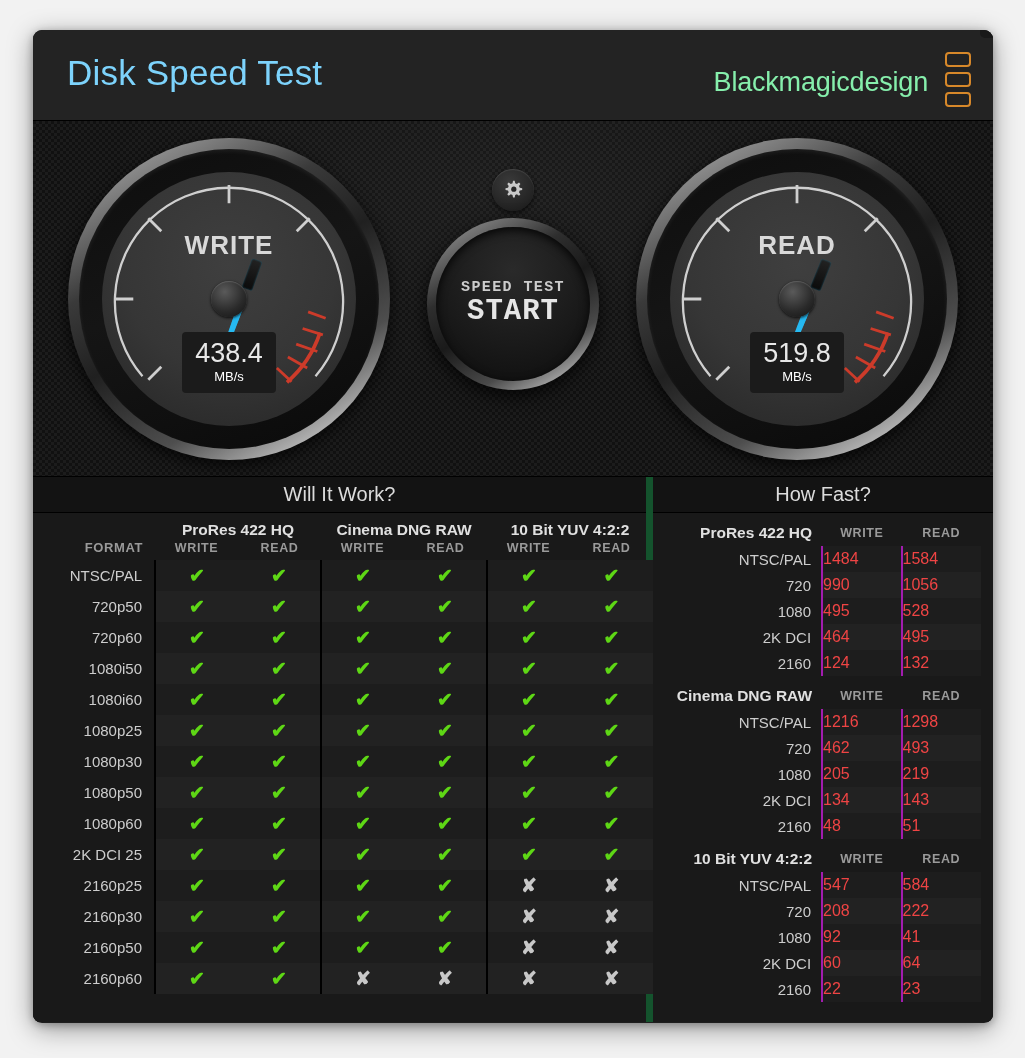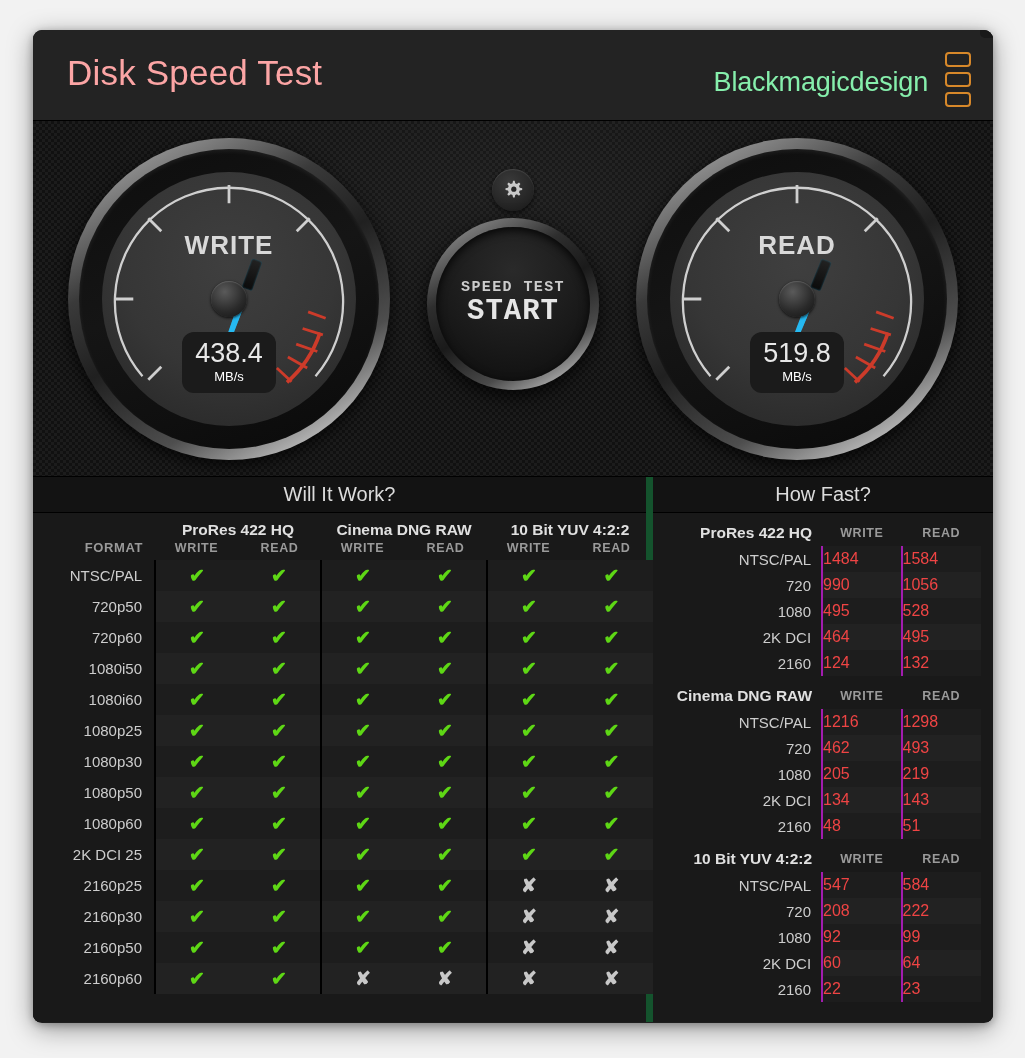--- a/index.html
+++ b/index.html
@@ -30,21 +30,21 @@
     height: 91px;
     background: #232323;
     border-bottom: 1px solid #000;
   }
   #app-title {
     position: absolute;
     left: 34px;
     top: 23px;
     font-size: 35px;
     font-weight: 300;
-    color: #fca5a5;
+    color: #7dd3fc;
     letter-spacing: 0.2px;
   }
   #brand {
     position: absolute;
     right: 65px;
     top: 37px;
     font-size: 27px;
     font-weight: 400;
     color: #86efac;
     letter-spacing: -0.2px;
@@ -191,21 +191,21 @@
   }
 
   .readout {
     position: absolute;
     left: 50%;
     top: 160px;
     width: 94px;
     margin-left: -47px;
     padding: 7px 4px 9px;
     background: #1b1b1b;
-    border-radius: 12px;
+    border-radius: 4px;
     text-align: center;
     z-index: 8;
   }
   .readout .val {
     font-size: 27px;
     font-weight: 300;
     color: #e8e8e8;
     line-height: 1.05;
   }
   .readout .unit {
@@ -757,21 +757,21 @@
                 <td class="num">584</td>
               </tr>
               <tr>
                 <td class="lbl">720</td>
                 <td class="num">208</td>
                 <td class="num">222</td>
               </tr>
               <tr>
                 <td class="lbl">1080</td>
                 <td class="num">92</td>
-                <td class="num">99</td>
+                <td class="num">41</td>
               </tr>
               <tr>
                 <td class="lbl">2K DCI</td>
                 <td class="num">60</td>
                 <td class="num">64</td>
               </tr>
               <tr>
                 <td class="lbl">2160</td>
                 <td class="num">22</td>
                 <td class="num">23</td>

